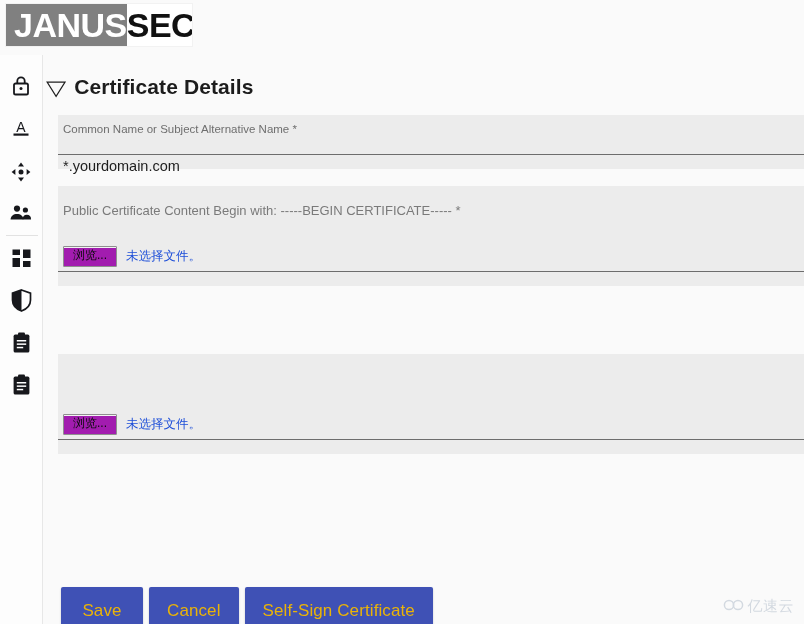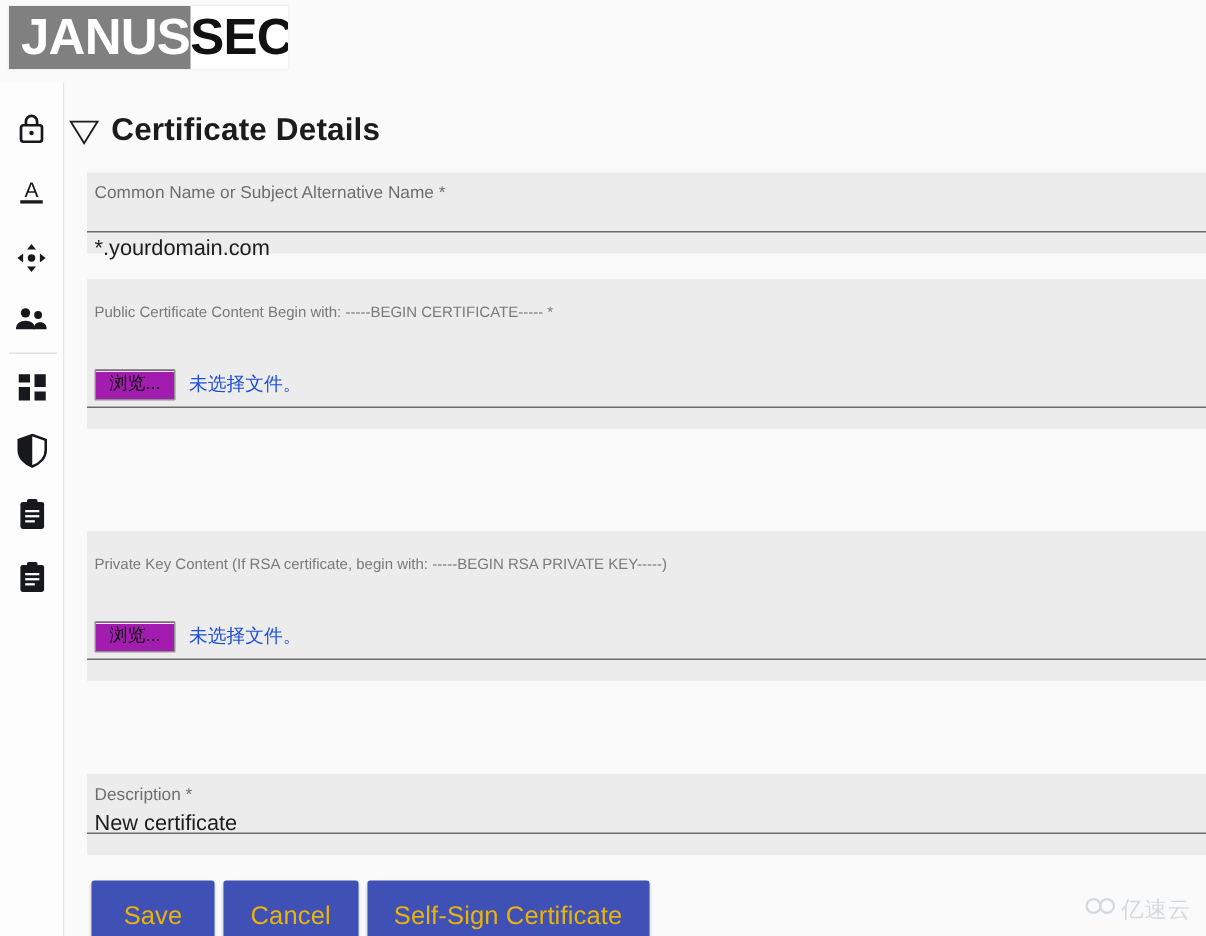--- a/index.html
+++ b/index.html
@@ -125,21 +125,21 @@
   }
   .field-label {
     position: absolute;
     left: 5px;
     font-size: 11.5px;
     color: #6e6e6e;
     white-space: nowrap;
     font-family: "Liberation Sans", sans-serif;
   }
   .field-label.big {
-    font-size: 10px;
+    font-size: 13px;
     color: #7a7a7a;
   }
   .field-value {
     position: absolute;
     left: 5px;
     font-size: 14.5px;
     color: #1d1d1d;
     white-space: nowrap;
   }
 
@@ -329,33 +329,27 @@
   <div class="field" style="top:131px; height:100px;">
     <span class="field-label big" style="top:17px;">Public Certificate Content Begin with: -----BEGIN CERTIFICATE----- *</span>
     <div class="file-row" style="top:60px;">
       <button class="file-btn">浏览...</button>
       <span class="file-status">未选择文件。</span>
     </div>
     <div class="field-underline"></div>
   </div>
 
   <div class="field" style="top:299px; height:100px;">
-    <span class="field-label big" style="top:17px;">Private Key Content (If RSA certificate, begin with: -----BEGIN RSA PRIVATE KEY-----)</span>
     <div class="file-row" style="top:60px;">
       <button class="file-btn">浏览...</button>
       <span class="file-status">未选择文件。</span>
     </div>
     <div class="field-underline"></div>
   </div>
 
-  <div class="field" style="top:461px; height:54px;">
-    <span class="field-label" style="top:8px;">Description *</span>
-    <span class="field-value" style="top:25px;">New certificate</span>
-    <div class="field-underline"></div>
-  </div>
 
   <div id="button-row">
     <button class="btn" id="btn-save">Save</button>
     <button class="btn" id="btn-cancel">Cancel</button>
     <button class="btn" id="btn-self-sign">Self-Sign Certificate</button>
   </div>
 
 </div>
 
 <div id="watermark">

